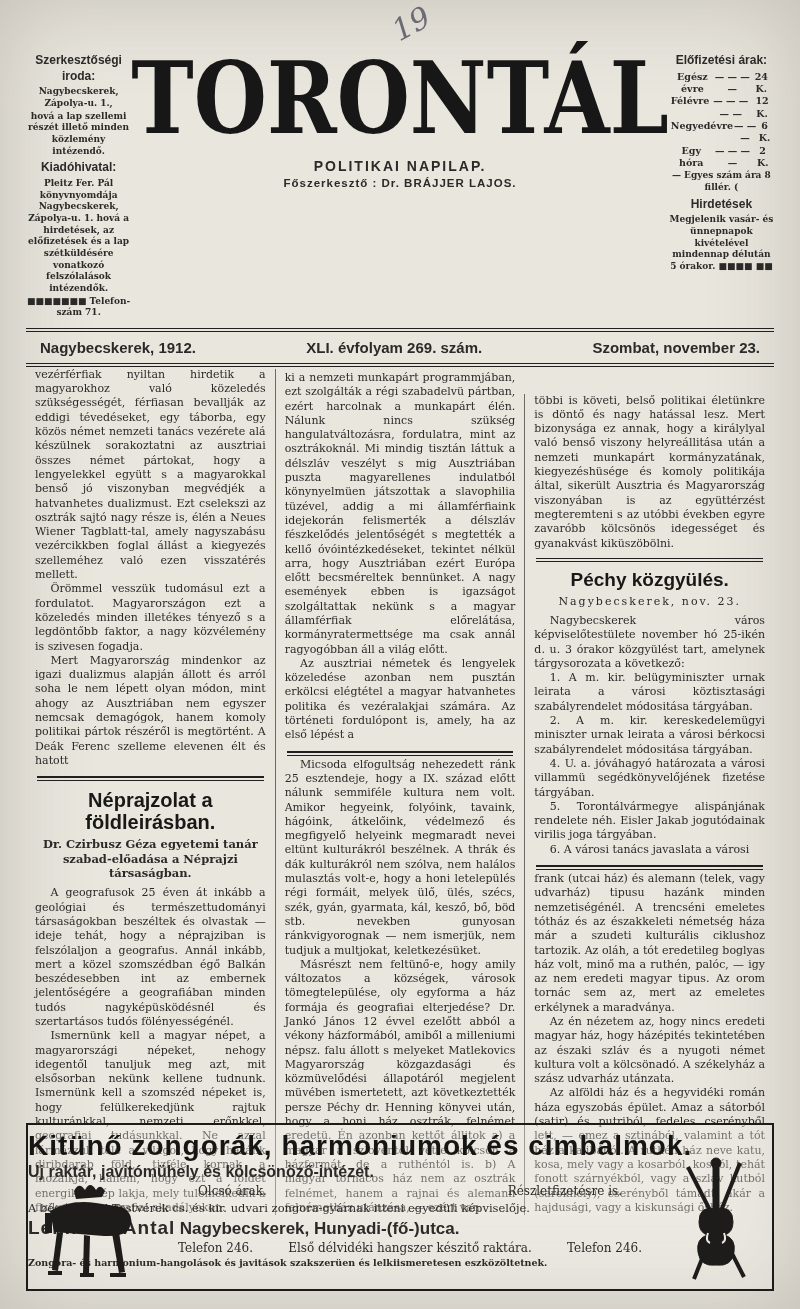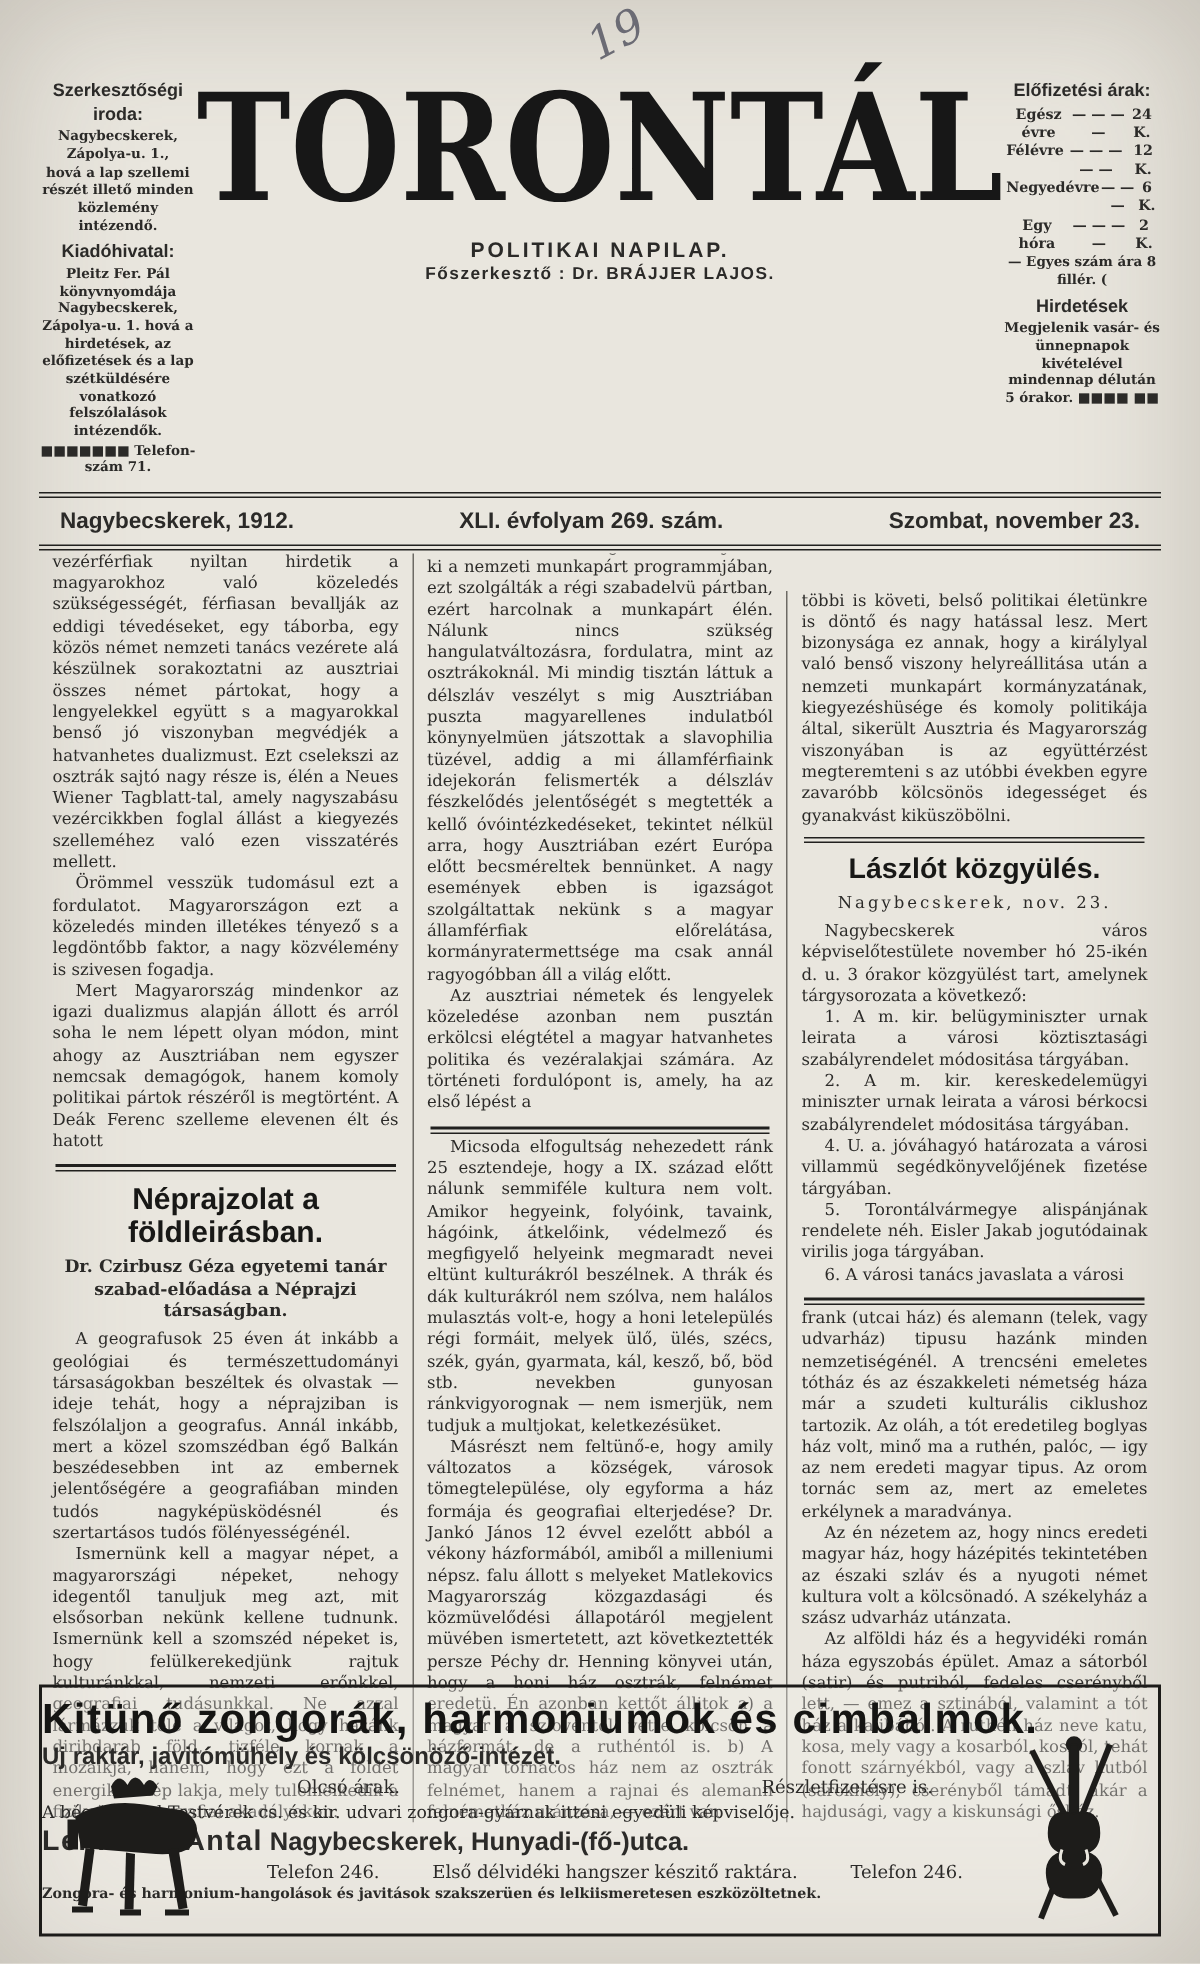--- a/index.html
+++ b/index.html
@@ -176,21 +176,21 @@
       <p style="text-indent:0">Magyarországon s mindig akadtak kiváló elmék és nagy államférfiak, akik azt minden erejükkel ápolták s a közvéleményben ébren tartották. Ez a gondolat vezette a nemzeti munkapárt három nagy megteremtőjét: Khuen-Héderváry Károlyt, Lukács Lászlót és Tisza Istvánt. Ezt a gondolatot fejezték ki a nemzeti munkapárt programmjában, ezt szolgálták a régi szabadelvü pártban, ezért harcolnak a munkapárt élén. Nálunk nincs szükség hangulatváltozásra, fordulatra, mint az osztrákoknál. Mi mindig tisztán láttuk a délszláv veszélyt s mig Ausztriában puszta magyarellenes indulatból könynyelmüen játszottak a slavophilia tüzével, addig a mi államférfiaink idejekorán felismerték a délszláv fészkelődés jelentőségét s megtették a kellő óvóintézkedéseket, tekintet nélkül arra, hogy Ausztriában ezért Európa előtt becsméreltek bennünket. A nagy események ebben is igazságot szolgáltattak nekünk s a magyar államférfiak előrelátása, kormányratermettsége ma csak annál ragyogóbban áll a világ előtt.</p>
       <p>Az ausztriai németek és lengyelek közeledése azonban nem pusztán erkölcsi elégtétel a magyar hatvanhetes politika és vezéralakjai számára. Az történeti fordulópont is, amely, ha az első lépést a</p>
       <div class="rule-heavy"></div>
       <p>Micsoda elfogultság nehezedett ránk 25 esztendeje, hogy a IX. század előtt nálunk semmiféle kultura nem volt. Amikor hegyeink, folyóink, tavaink, hágóink, átkelőink, védelmező és megfigyelő helyeink megmaradt nevei eltünt kulturákról beszélnek. A thrák és dák kulturákról nem szólva, nem halálos mulasztás volt-e, hogy a honi letelepülés régi formáit, melyek ülő, ülés, szécs, szék, gyán, gyarmata, kál, kesző, bő, böd stb. nevekben gunyosan ránkvigyorognak — nem ismerjük, nem tudjuk a multjokat, keletkezésüket.</p>
       <p>Másrészt nem feltünő-e, hogy amily változatos a községek, városok tömegtelepülése, oly egyforma a ház formája és geografiai elterjedése? Dr. Jankó János 12 évvel ezelőtt abból a vékony házformából, amiből a milleniumi népsz. falu állott s melyeket Matlekovics Magyarország közgazdasági és közmüvelődési állapotáról megjelent müvében ismertetett, azt következtették persze Péchy dr. Henning könyvei után, hogy a honi ház osztrák, felnémet eredetü. Én azonban kettőt állitok a) a magyar a szlovéntól vette kölcsön a házformát, de a ruthéntól is. b) A magyar tornácos ház nem az osztrák felnémet, hanem a rajnai és alemann felnémetház utánzása, — ezért van</p>
     </section>
 
     <section class="col">
       <p style="text-indent:0">többi is követi, belső politikai életünkre is döntő és nagy hatással lesz. Mert bizonysága ez annak, hogy a királylyal való benső viszony helyreállitása után a nemzeti munkapárt kormányzatának, kiegyezéshüsége és komoly politikája által, sikerült Ausztria és Magyarország viszonyában is az együttérzést megteremteni s az utóbbi években egyre zavaróbb kölcsönös idegességet és gyanakvást kiküszöbölni.</p>
       <div class="rule-light"></div>
-      <h2 class="headline">Lászlót közgyülés.</h2>
+      <h2 class="headline">Péchy közgyülés.</h2>
       <div class="city-dateline">Nagybecskerek, nov. 23.</div>
       <p>Nagybecskerek város képviselőtestülete november hó 25-ikén d. u. 3 órakor közgyülést tart, amelynek tárgysorozata a következő:</p>
       <p>1. A m. kir. belügyminiszter urnak leirata a városi köztisztasági szabályrendelet módositása tárgyában.</p>
       <p>2. A m. kir. kereskedelemügyi miniszter urnak leirata a városi bérkocsi szabályrendelet módositása tárgyában.</p>
       <p>4. U. a. jóváhagyó határozata a városi villammü segédkönyvelőjének fizetése tárgyában.</p>
       <p>5. Torontálvármegye alispánjának rendelete néh. Eisler Jakab jogutódainak virilis joga tárgyában.</p>
       <p>6. A városi tanács javaslata a városi</p>
       <div class="rule-heavy"></div>
       <p style="text-indent:0">frank (utcai ház) és alemann (telek, vagy udvarház) tipusu hazánk minden nemzetiségénél. A trencséni emeletes tótház és az északkeleti németség háza már a szudeti kulturális ciklushoz tartozik. Az oláh, a tót eredetileg boglyas ház volt, minő ma a ruthén, palóc, — igy az nem eredeti magyar tipus. Az orom tornác sem az, mert az emeletes erkélynek a maradványa.</p>
       <p>Az én nézetem az, hogy nincs eredeti magyar ház, hogy házépités tekintetében az északi szláv és a nyugoti német kultura volt a kölcsönadó. A székelyház a szász udvarház utánzata.</p>

